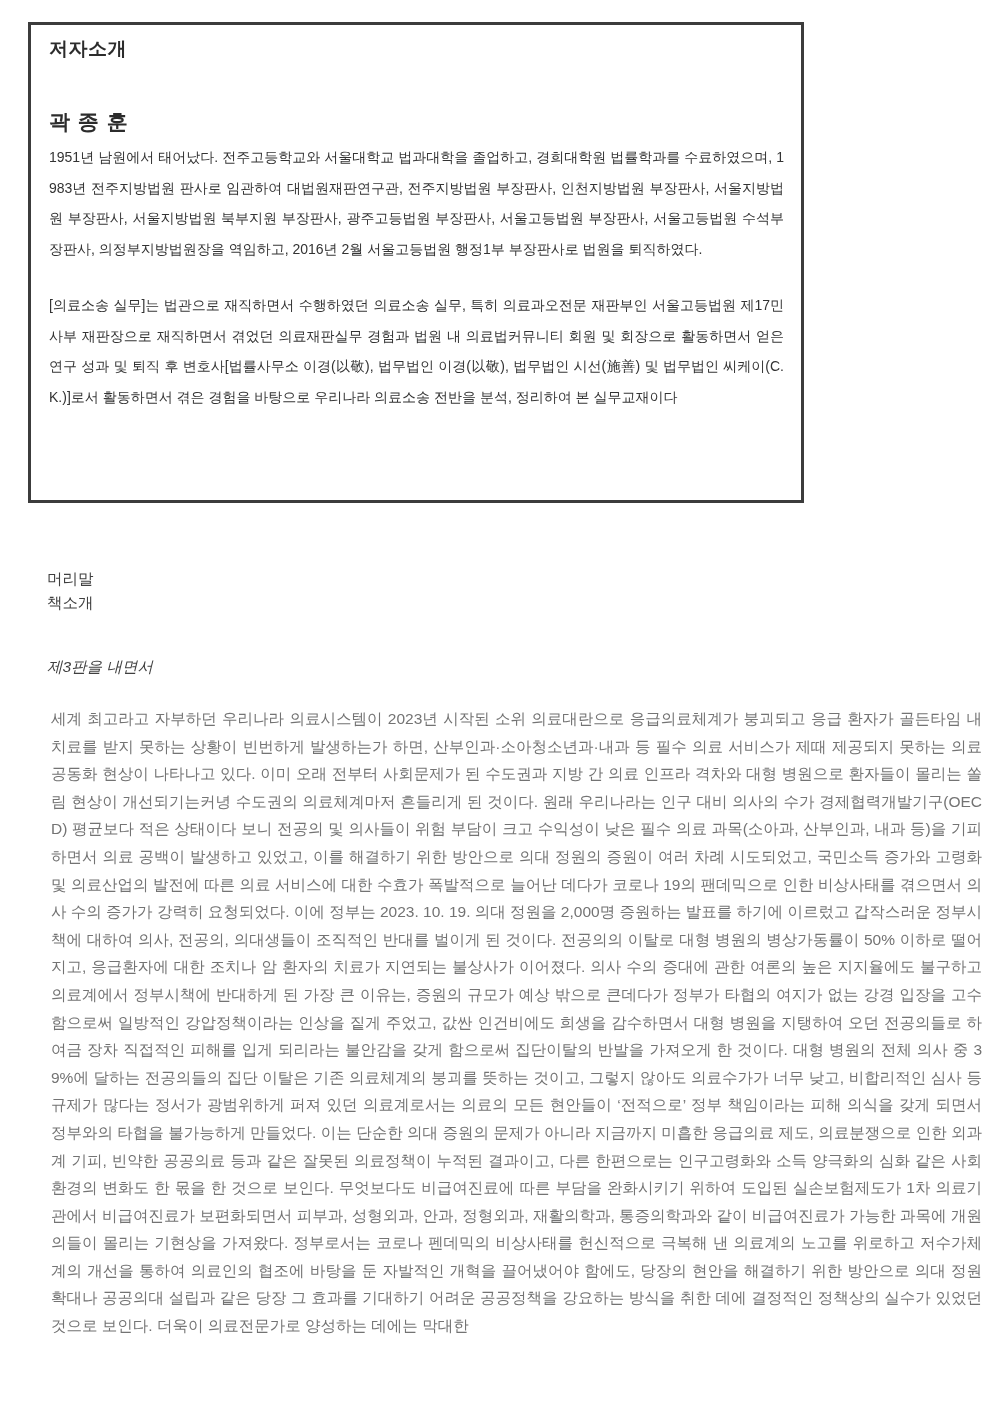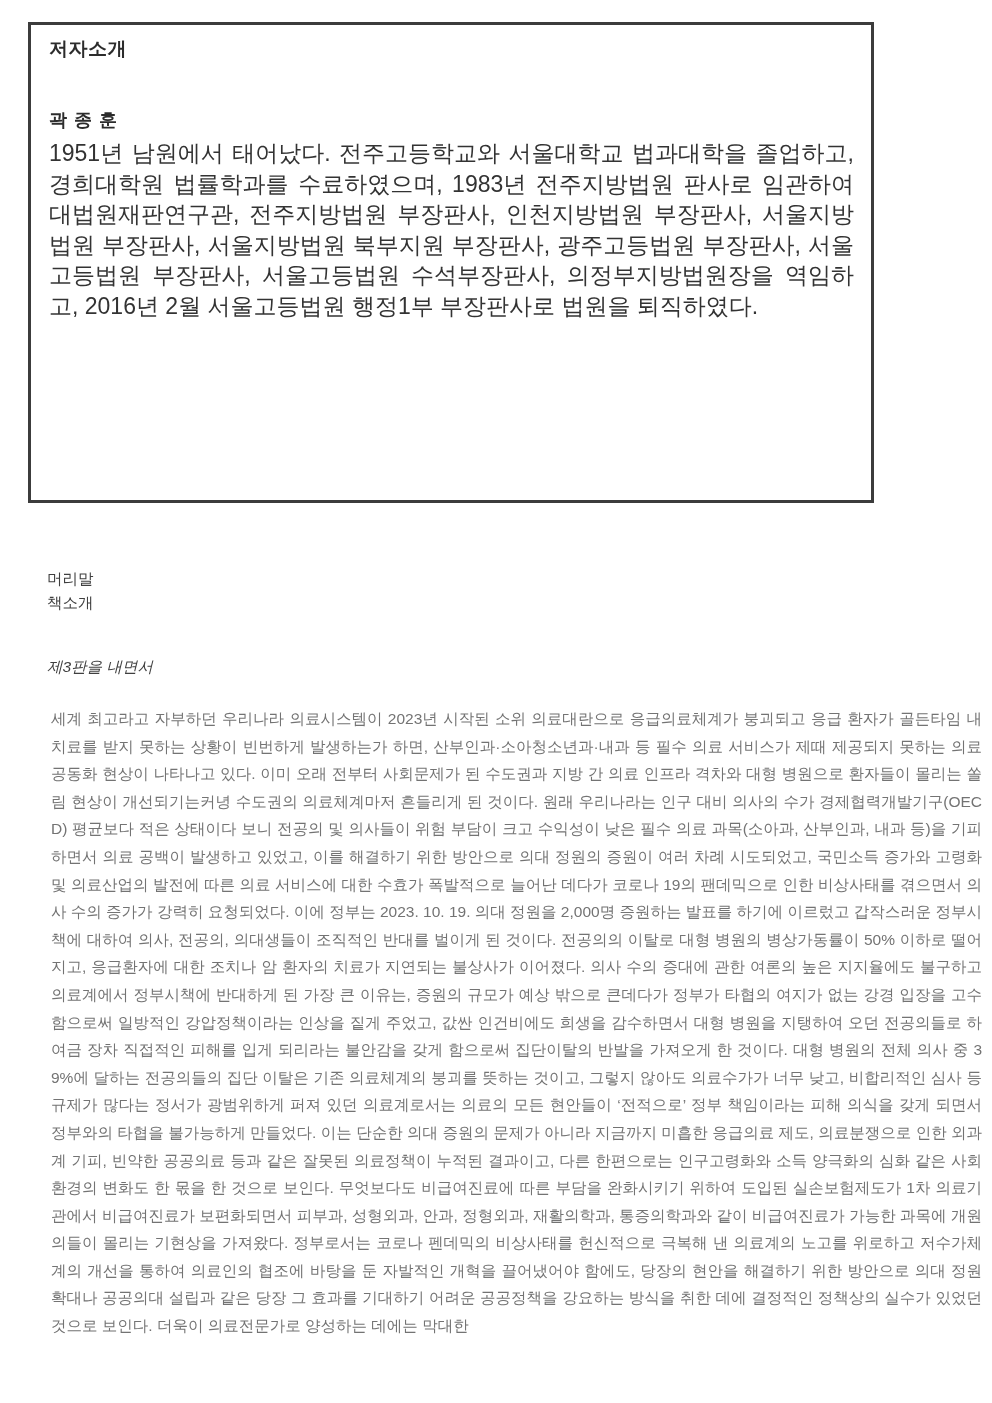--- a/index.html
+++ b/index.html
@@ -11,42 +11,42 @@
     width: 992px;
     height: 1403px;
     position: relative;
     overflow: hidden;
     font-family: "Liberation Sans", "DejaVu Sans", sans-serif;
   }
   .author-box {
     position: absolute;
     left: 28px;
     top: 22px;
-    width: 846px;
+    width: 776px;
     height: 481px;
     box-sizing: border-box;
     border: 3px solid #3c3c3c;
     padding: 11px 17px 0 18px;
     background: #ffffff;
   }
   .box-title {
     font-size: 19px;
     font-weight: bold;
     color: #2c2c2c;
     letter-spacing: 0.5px;
   }
   .author-name {
-    font-size: 18px;
+    font-size: 21px;
     font-weight: bold;
     color: #2c2c2c;
     margin-top: 46px;
     letter-spacing: 1px;
   }
   .box-para {
-    font-size: 23px;
+    font-size: 14px;
     line-height: 30.5px;
     text-align: justify;
     word-break: break-all;
     color: #333333;
     margin: 6px 0 0 0;
   }
   .box-para.desc {
     margin-top: 26px;
   }
   .preface-label {
@@ -71,20 +71,21 @@
     margin: 4px;
   }
 </style>
 </head>
 <body>
 
 <div class="author-box">
   <div class="box-title">저자소개</div>
   <div class="author-name">곽 종 훈</div>
   <p class="box-para">1951년 남원에서 태어났다. 전주고등학교와 서울대학교 법과대학을 졸업하고, 경희대학원 법률학과를 수료하였으며, 1983년 전주지방법원 판사로 임관하여 대법원재판연구관, 전주지방법원 부장판사, 인천지방법원 부장판사, 서울지방법원 부장판사, 서울지방법원 북부지원 부장판사, 광주고등법원 부장판사, 서울고등법원 부장판사, 서울고등법원 수석부장판사, 의정부지방법원장을 역임하고, 2016년 2월 서울고등법원 행정1부 부장판사로 법원을 퇴직하였다.</p>
+  <p class="box-para desc">[의료소송 실무]는 법관으로 재직하면서 수행하였던 의료소송 실무, 특히 의료과오전문 재판부인 서울고등법원 제17민사부 재판장으로 재직하면서 겪었던 의료재판실무 경험과 법원 내 의료법커뮤니티 회원 및 회장으로 활동하면서 얻은 연구 성과 및 퇴직 후 변호사[법률사무소 이경(以敬), 법무법인 이경(以敬), 법무법인 시선(施善) 및 법무법인 씨케이(C.K.)]로서 활동하면서 겪은 경험을 바탕으로 우리나라 의료소송 전반을 분석, 정리하여 본 실무교재이다</p>
 </div>
 
 <div class="preface-label" id="preface-heading">머리말</div>
 
 <div class="preface-label" id="preface-sub">책소개</div>
 
 <div class="preface-label" id="edition-note">제3판을 내면서</div>
 
 <p class="preface-body">세계 최고라고 자부하던 우리나라 의료시스템이 2023년 시작된 소위 의료대란으로 응급의료체계가 붕괴되고 응급 환자가 골든타임 내 치료를 받지 못하는 상황이 빈번하게 발생하는가 하면, 산부인과·소아청소년과·내과 등 필수 의료 서비스가 제때 제공되지 못하는 의료 공동화 현상이 나타나고 있다. 이미 오래 전부터 사회문제가 된 수도권과 지방 간 의료 인프라 격차와 대형 병원으로 환자들이 몰리는 쏠림 현상이 개선되기는커녕 수도권의 의료체계마저 흔들리게 된 것이다. 원래 우리나라는 인구 대비 의사의 수가 경제협력개발기구(OECD) 평균보다 적은 상태이다 보니 전공의 및 의사들이 위험 부담이 크고 수익성이 낮은 필수 의료 과목(소아과, 산부인과, 내과 등)을 기피하면서 의료 공백이 발생하고 있었고, 이를 해결하기 위한 방안으로 의대 정원의 증원이 여러 차례 시도되었고, 국민소득 증가와 고령화 및 의료산업의 발전에 따른 의료 서비스에 대한 수효가 폭발적으로 늘어난 데다가 코로나 19의 팬데믹으로 인한 비상사태를 겪으면서 의사 수의 증가가 강력히 요청되었다. 이에 정부는 2023. 10. 19. 의대 정원을 2,000명 증원하는 발표를 하기에 이르렀고 갑작스러운 정부시책에 대하여 의사, 전공의, 의대생들이 조직적인 반대를 벌이게 된 것이다. 전공의의 이탈로 대형 병원의 병상가동률이 50% 이하로 떨어지고, 응급환자에 대한 조치나 암 환자의 치료가 지연되는 불상사가 이어졌다. 의사 수의 증대에 관한 여론의 높은 지지율에도 불구하고 의료계에서 정부시책에 반대하게 된 가장 큰 이유는, 증원의 규모가 예상 밖으로 큰데다가 정부가 타협의 여지가 없는 강경 입장을 고수함으로써 일방적인 강압정책이라는 인상을 짙게 주었고, 값싼 인건비에도 희생을 감수하면서 대형 병원을 지탱하여 오던 전공의들로 하여금 장차 직접적인 피해를 입게 되리라는 불안감을 갖게 함으로써 집단이탈의 반발을 가져오게 한 것이다. 대형 병원의 전체 의사 중 39%에 달하는 전공의들의 집단 이탈은 기존 의료체계의 붕괴를 뜻하는 것이고, 그렇지 않아도 의료수가가 너무 낮고, 비합리적인 심사 등 규제가 많다는 정서가 광범위하게 퍼져 있던 의료계로서는 의료의 모든 현안들이 ‘전적으로’ 정부 책임이라는 피해 의식을 갖게 되면서 정부와의 타협을 불가능하게 만들었다. 이는 단순한 의대 증원의 문제가 아니라 지금까지 미흡한 응급의료 제도, 의료분쟁으로 인한 외과계 기피, 빈약한 공공의료 등과 같은 잘못된 의료정책이 누적된 결과이고, 다른 한편으로는 인구고령화와 소득 양극화의 심화 같은 사회환경의 변화도 한 몫을 한 것으로 보인다. 무엇보다도 비급여진료에 따른 부담을 완화시키기 위하여 도입된 실손보험제도가 1차 의료기관에서 비급여진료가 보편화되면서 피부과, 성형외과, 안과, 정형외과, 재활의학과, 통증의학과와 같이 비급여진료가 가능한 과목에 개원의들이 몰리는 기현상을 가져왔다. 정부로서는 코로나 펜데믹의 비상사태를 헌신적으로 극복해 낸 의료계의 노고를 위로하고 저수가체계의 개선을 통하여 의료인의 협조에 바탕을 둔 자발적인 개혁을 끌어냈어야 함에도, 당장의 현안을 해결하기 위한 방안으로 의대 정원 확대나 공공의대 설립과 같은 당장 그 효과를 기대하기 어려운 공공정책을 강요하는 방식을 취한 데에 결정적인 정책상의 실수가 있었던 것으로 보인다. 더욱이 의료전문가로 양성하는 데에는 막대한</p>
 

